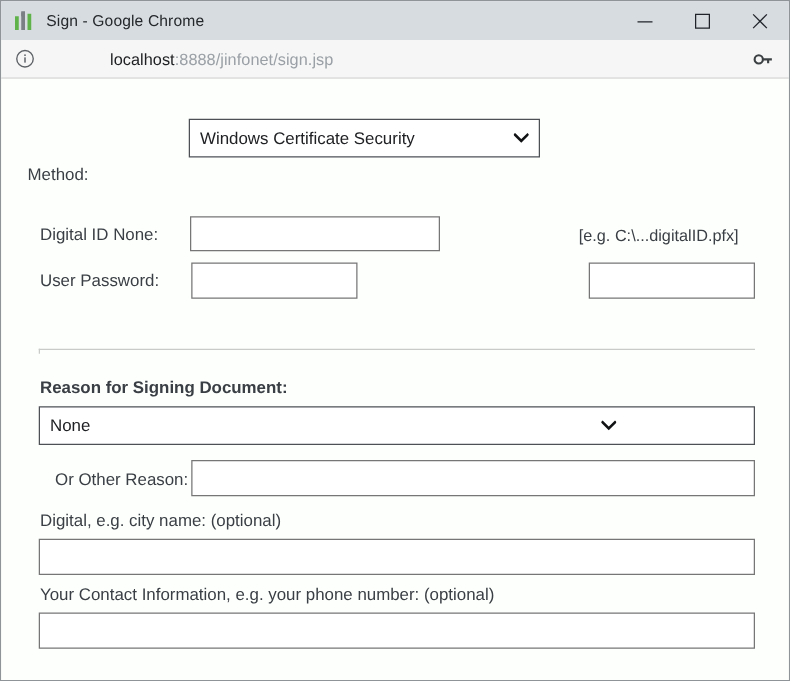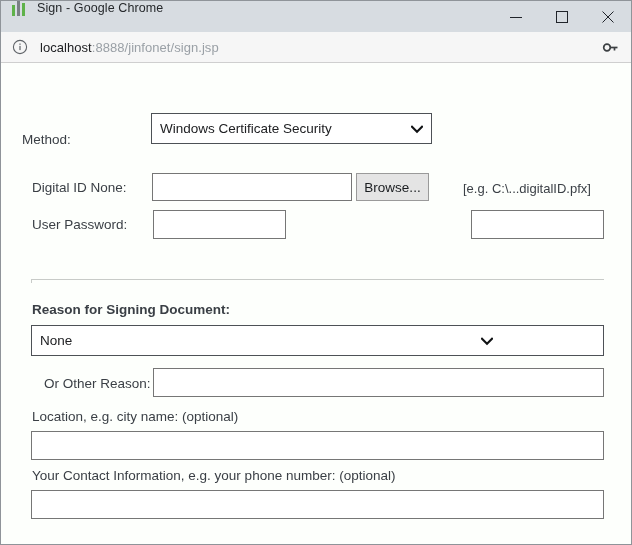--- a/index.html
+++ b/index.html
@@ -19,20 +19,21 @@
     background: #ffffff;
     display: flex;
     flex-direction: column;
   }
 
   
   .titlebar {
     height: 31px;
     background: #d7dce1;
     display: flex;
+    align-items: center;
     flex: 0 0 auto;
     position: relative;
   }
   .favicon {
     width: 16px; height: 16px;
     margin-left: 11px; margin-right: 9px;
     position: relative;
     flex: 0 0 auto;
   }
   .favicon i {
@@ -71,20 +72,21 @@
 
   
   .addressbar {
     height: 31px;
     background: #f6f6f6;
     border-bottom: 1px solid #cfcfcf;
     display: flex;
     align-items: center;
     flex: 0 0 auto;
     position: relative;
+    gap: 48px;
   }
   .info-icon {
     margin-left: 11px;
     margin-right: 12px;
     width: 16px; height: 16px;
     display: flex; align-items: center; justify-content: center;
     color: #5f6368;
   }
   .url {
     font-size: 13px;
@@ -217,36 +219,35 @@
         <line x1="12.5" y1="8.5" x2="12.5" y2="11.5" stroke="currentColor" stroke-width="1.7"></line>
       </svg>
     </div>
   </div>
 
   <div class="page">
 
 
     <div class="abs lbl" style="left:21px; top:45px;margin-top:24px;">Method:</div>
 
-    <div class="selwrap" style="left:150px; top:50px; width:281px; height:31px;">
+    <div class="selwrap" style="left:150px; top:32px; width:281px; height:31px;">
       <select class="sel" style="width:281px; height:31px;">
         <option>Windows Certificate Security</option>
       </select>
       <span class="chev">
         <svg width="12" height="9" viewBox="0 0 12 9">
             <path d="M1 1.8 L6 6.8 L11 1.8" fill="none" stroke="currentColor" stroke-width="2.1" stroke-linecap="square"></path>
           </svg>
       </span>
     </div>
 
     <div class="abs lbl" style="left:31px; top:117px;">Digital ID None:</div>
 
     <input class="txt abs" style="left: 151px; top: 110px; width: 200px; height: 28px;" type="text" value="">
 
-    <button class="btn abs" style="left:355px; top:110px; width:73px; height:28px;">Browse...</button>
 
     <div class="abs lbl" style="left:31px; top:154px;">User Password:</div>
 
     <div class="abs lbl" style="left:462px; top:118px; font-size:13px;">[e.g. C:\...digitalID.pfx]</div>
 
     <input class="txt abs" style="left: 152px; top: 147px; width: 133px; height: 29px;" type="password" value="">
 
 
     <input class="txt abs" style="left: 470px; top: 147px; width: 133px; height: 29px;" type="password" value="">
 
@@ -262,21 +263,21 @@
         <svg width="12" height="9" viewBox="0 0 12 9">
             <path d="M1 1.8 L6 6.8 L11 1.8" fill="none" stroke="currentColor" stroke-width="2.1" stroke-linecap="square"></path>
           </svg>
       </span>
     </div>
 
     <div class="abs lbl" style="left:43px; top:313px;">Or Other Reason:</div>
 
     <input class="txt abs" style="left: 152px; top: 305px; width: 451px; height: 29px;" type="text" value="">
 
-    <div class="abs lbl" style="left:31px; top:346px;">Location, e.g. city name: (optional)</div>
+    <div class="abs lbl" style="left:31px; top:346px;">Digital, e.g. city name: (optional)</div>
 
     <input class="txt abs" style="left: 30px; top: 368px; width: 573px; height: 29px;" type="text" value="">
 
     <div class="abs lbl" style="left:31px; top:405px;">Your Contact Information, e.g. your phone number: (optional)</div>
 
     <input class="txt abs" style="left: 30px; top: 427px; width: 573px; height: 29px;" type="text" value="">
 
   </div>
 </div>
 

